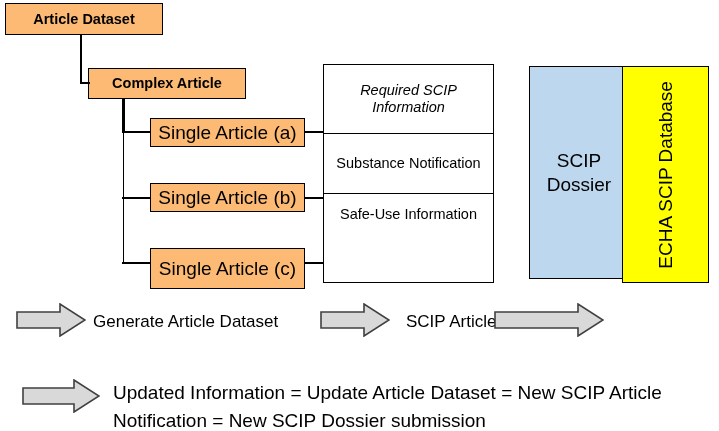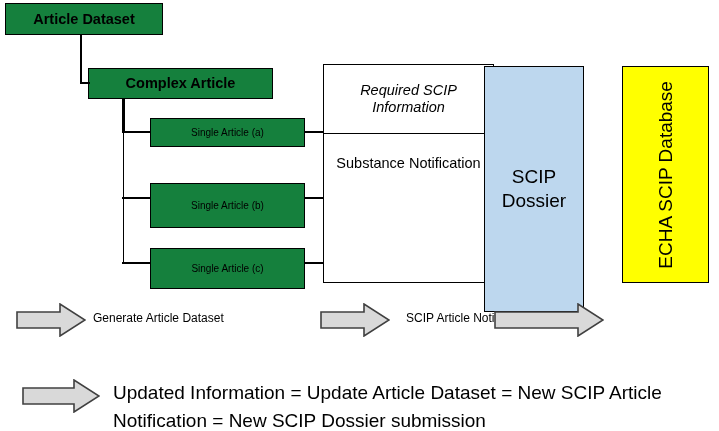--- a/index.html
+++ b/index.html
@@ -15,33 +15,33 @@
     position: relative;
     width: 719px;
     height: 431px;
     background: #ffffff;
     overflow: hidden;
   }
   .box {
     position: absolute;
     box-sizing: border-box;
     border: 1.6px solid #000000;
-    background: #15803d;
+    background: #fdba74;
     display: flex;
     align-items: center;
     justify-content: center;
     text-align: center;
     line-height: 1.15;
   }
   .bold-box {
     font-weight: bold;
     font-size: 14.5px;
   }
   .plain-box {
-    font-size: 10px;
+    font-size: 19px;
   }
   
   .line {
     position: absolute;
     background: #000000;
   }
   .v-line { width: 1.8px; }
   .h-line { height: 1.8px; }
   .v-thick { width: 2.6px; }
 
@@ -84,41 +84,41 @@
     box-sizing: border-box;
     border: 1.6px solid #000000;
     display: flex;
     align-items: center;
     justify-content: center;
     text-align: center;
     font-size: 19px;
     line-height: 1.25;
   }
   #dossier-panel {
-    left: 484px; top: 66px; width: 100px; height: 246px; justify-content: flex-end;
+    left: 529px; top: 66px; width: 100px; height: 213px; justify-content: flex-end;
   }
   #database-panel {
     left: 622px; top: 66px; width: 87px; height: 217px;
   }
   #database-panel .rot {
     transform: rotate(-90deg);
     white-space: nowrap;
     font-size: 19px;
     line-height: 1.25;
   }
 
   
   .arrow {
     position: absolute;
   }
   .arrow svg { display: block; }
 
   .arrow-label {
     position: absolute;
-    font-size: 12px;
+    font-size: 17px;
     line-height: 1.25;
     text-align: center;
     white-space: pre-line;
   }
   #bottom-note {
     position: absolute;
     left: 113px;
     top: 379px;
     font-size: 19px;
     line-height: 1.45;
@@ -128,29 +128,29 @@
 </style>
 </head>
 <body>
 
 <div id="canvas">
 
   <div class="box bold-box" id="article-dataset-box" style="left:5px; top:3px; width:158px; height:32px;">
     <span>Article Dataset</span>
   </div>
 
-  <div class="box bold-box" id="complex-article-box" style="left:88px; top:68px; width:185px; height:31px;">
+  <div class="box bold-box" id="complex-article-box" style="left:88px; top:68px; width:158px; height:31px;">
     <span>Complex Article</span>
   </div>
 
   <div class="box plain-box" id="single-article-a-box" style="left:150px; top:118px; width:155px; height:29px;">
     <span>Single Article (a)</span>
   </div>
 
-  <div class="box plain-box" id="single-article-b-box" style="left:150px; top:183px; width:155px; height:45px;">
+  <div class="box plain-box" id="single-article-b-box" style="left:150px; top:183px; width:155px; height:29px;">
     <span>Single Article (b)</span>
   </div>
 
   <div class="box plain-box" id="single-article-c-box" style="left:150px; top:248px; width:155px; height:41px;">
     <span>Single Article (c)</span>
   </div>
 
   <div class="line v-line" style="left:80px; top:35px; height:48px;"></div>
   <div class="line h-line" style="left:80px; top:82px; width:10px;"></div>
 
@@ -165,20 +165,23 @@
   <div class="line h-line" style="left:305px; top:197px; width:19px;"></div>
   <div class="line h-line" style="left:305px; top:262px; width:19px;"></div>
 
   <div id="scip-table">
     <div class="scip-row scip-head">
       <span>Required SCIP Information</span>
     </div>
     <div class="scip-row scip-r2">
       <span>Substance Notification</span>
     </div>
+    <div class="scip-row scip-r3">
+      <span>Safe-Use Information</span>
+    </div>
   </div>
 
   <div class="panel" id="dossier-panel" style="background:#BDD7EE;">
     <span>SCIP Dossier</span>
   </div>
 
   <div class="panel" id="database-panel" style="background:#FFFF00;">
     <span class="rot">ECHA SCIP Database</span>
   </div>
 

